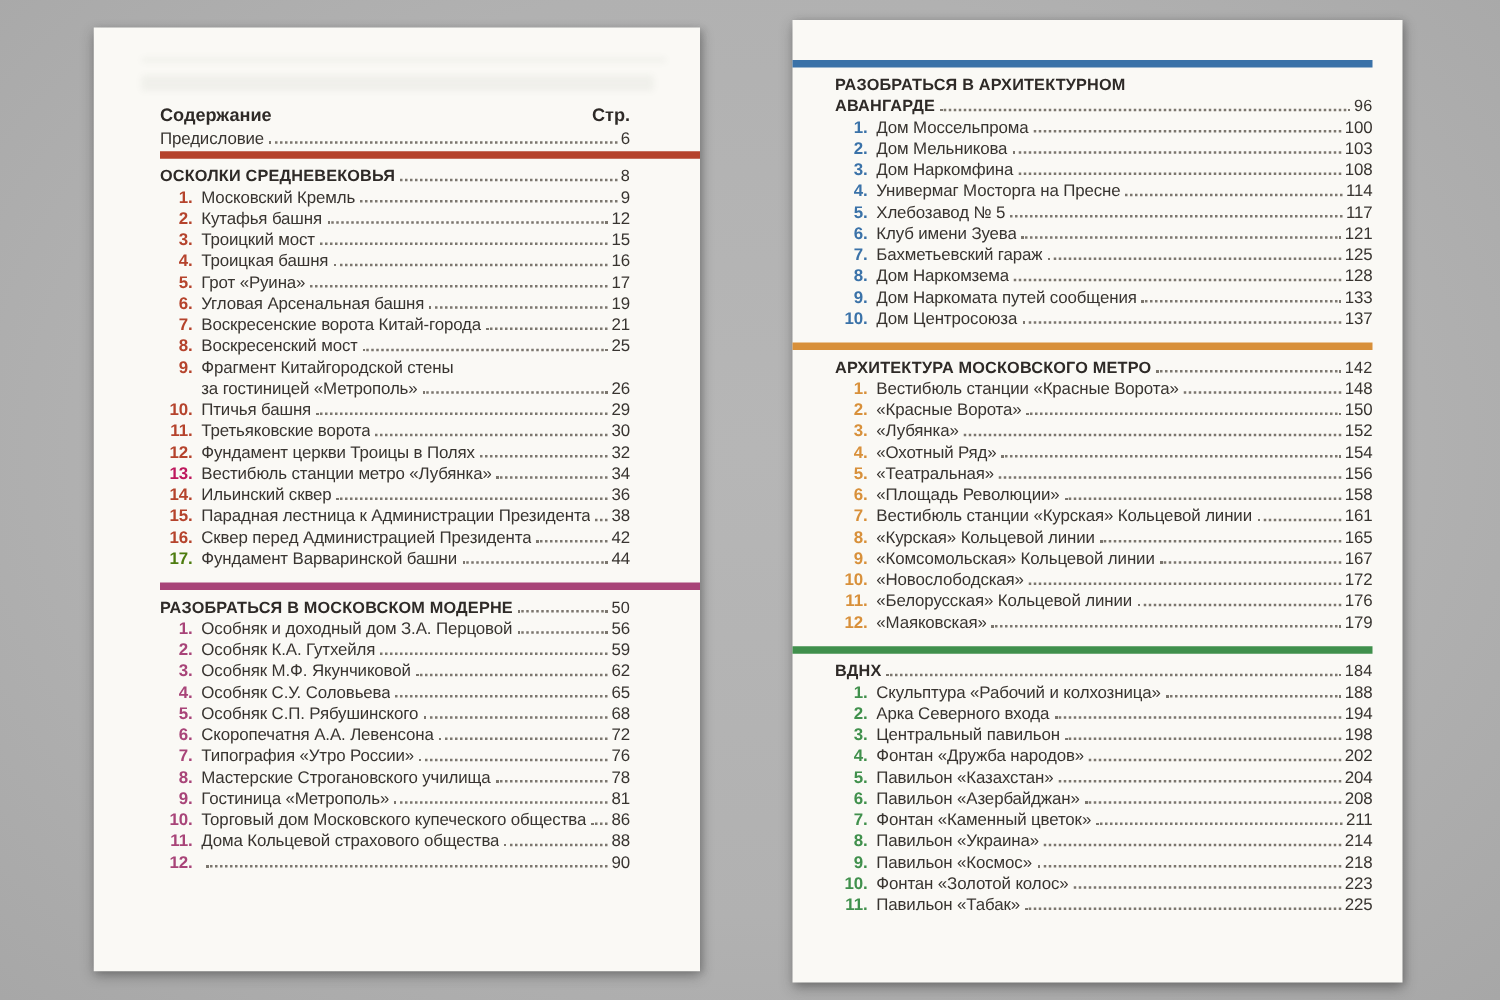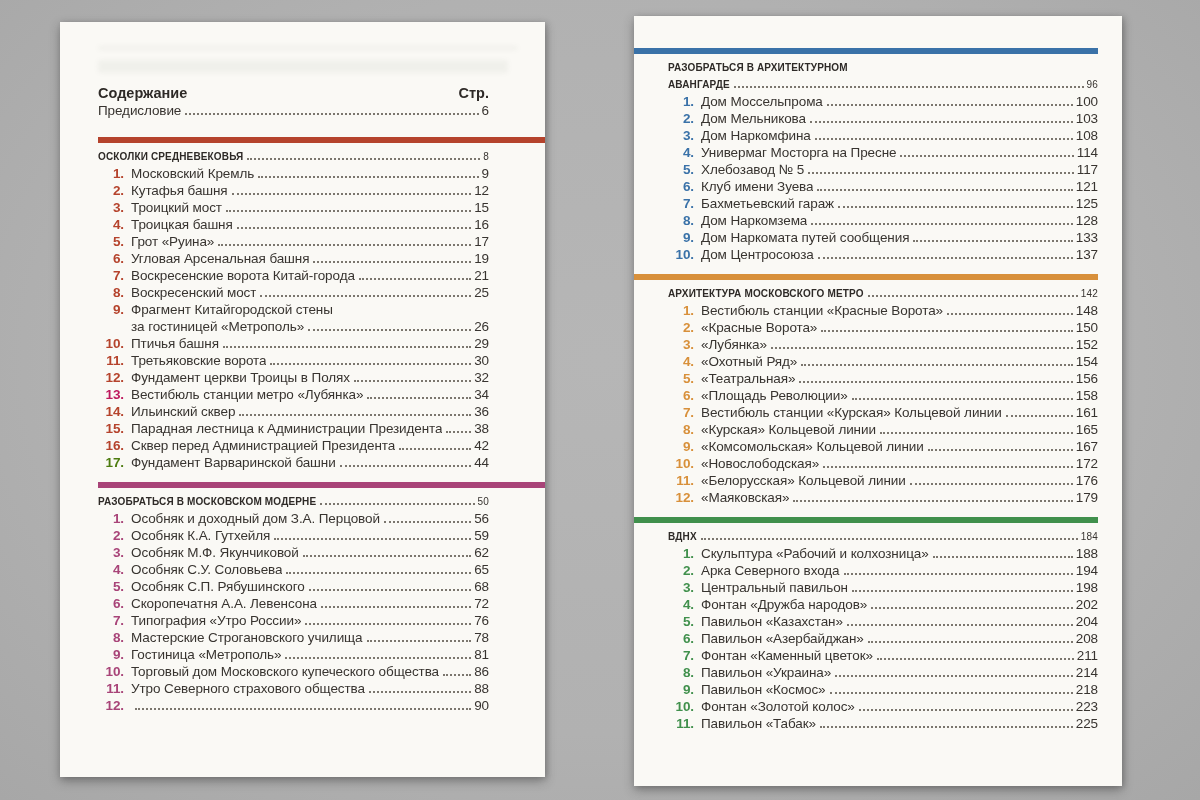--- a/index.html
+++ b/index.html
@@ -8,35 +8,35 @@
     background: radial-gradient(ellipse at 50% 45%, #b6b6b6 0%, #b1b1b1 60%, #a7a7a7 100%);
     font-family:"Liberation Sans","DejaVu Sans",sans-serif;
     color:#383430;
     -webkit-font-smoothing:antialiased;
   }
   .page {
     position:absolute; box-sizing:border-box;
     background:#faf9f5;
     box-shadow:0 4px 10px rgba(40,40,40,.38), 2px 1px 5px rgba(60,60,60,.22);
   }
-  .page-left  { left:60px;  top:22px; width:485px; height:755px; padding:63px 56px 0 38px; }
+  .page-left  { left:75px;  top:22px; width:485px; height:755px; padding:63px 56px 0 53px; }
   .page-right { left:634px; top:16px; width:488px; height:770px; padding:32px 24px 0 34px; }
 
   .ghost { position:absolute; background:#74806f; opacity:.07; filter:blur(2.5px); border-radius:2px; pointer-events:none; }
 
   .toc-head { display:flex; justify-content:space-between; align-items:baseline;
               font-weight:700; font-size:14.5px; line-height:17px; color:#2e2a27; }
   .row      { display:flex; align-items:baseline; line-height:17px; font-size:13.5px; letter-spacing:-.1px; }
-  .sec-head { display:flex; align-items:baseline; line-height:17px; font-size:10px;
+  .sec-head { display:flex; align-items:baseline; line-height:17px; font-size:13px;
               font-weight:700; color:#2e2a27; letter-spacing:.15px; margin-top:5px; }
   .sec-head.cont { margin-top:0; }
   .sec-head .pg { font-weight:400; }
 
   .section { margin-top:11px; }
-  .page-left .section:first-of-type { margin-top:18px; }
+  .page-left .section:first-of-type { margin-top:2px; }
   .page-right .section:first-of-type { margin-top:0; }
 
   .bar { height:6px; }
   .page-left  .bar { margin-right:-56px; }
   .page-right .bar { margin-left:-34px; }
 
   .num { flex:none; width:26px; text-align:right; padding-right:7px; font-weight:700; }
   .t   { flex:0 1 auto; min-width:0; white-space:nowrap; overflow:hidden; }
   .leader { flex:1 1 auto; min-width:8px; border-bottom:2px dotted #7b766e; margin:0 3px 3px 4px; }
   .pg  { flex:none; color:#383430; }
@@ -236,21 +236,21 @@
           <span class="pg">81</span>
         </div>
         <div class="row">
           <span class="num" style="color: rgb(168, 68, 120);">10.</span>
           <span class="t">Торговый дом Московского купеческого общества</span>
           <span class="leader"></span>
           <span class="pg">86</span>
         </div>
         <div class="row">
           <span class="num" style="color: rgb(168, 68, 120);">11.</span>
-          <span class="t">Утро Северного страхового общества</span>
+          <span class="t">Дома Кольцевой страхового общества</span>
           <span class="leader"></span>
           <span class="pg">88</span>
         </div>
         <div class="row">
           <span class="num" style="color: rgb(168, 68, 120);">12.</span>
           <span class="leader"></span>
           <span class="pg">90</span>
         </div>
       </div>
     </div>

